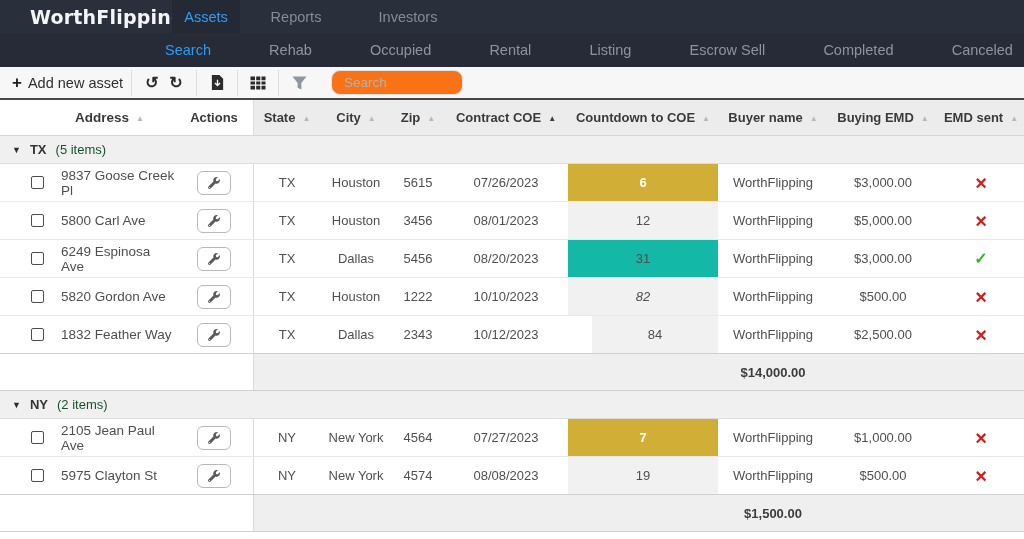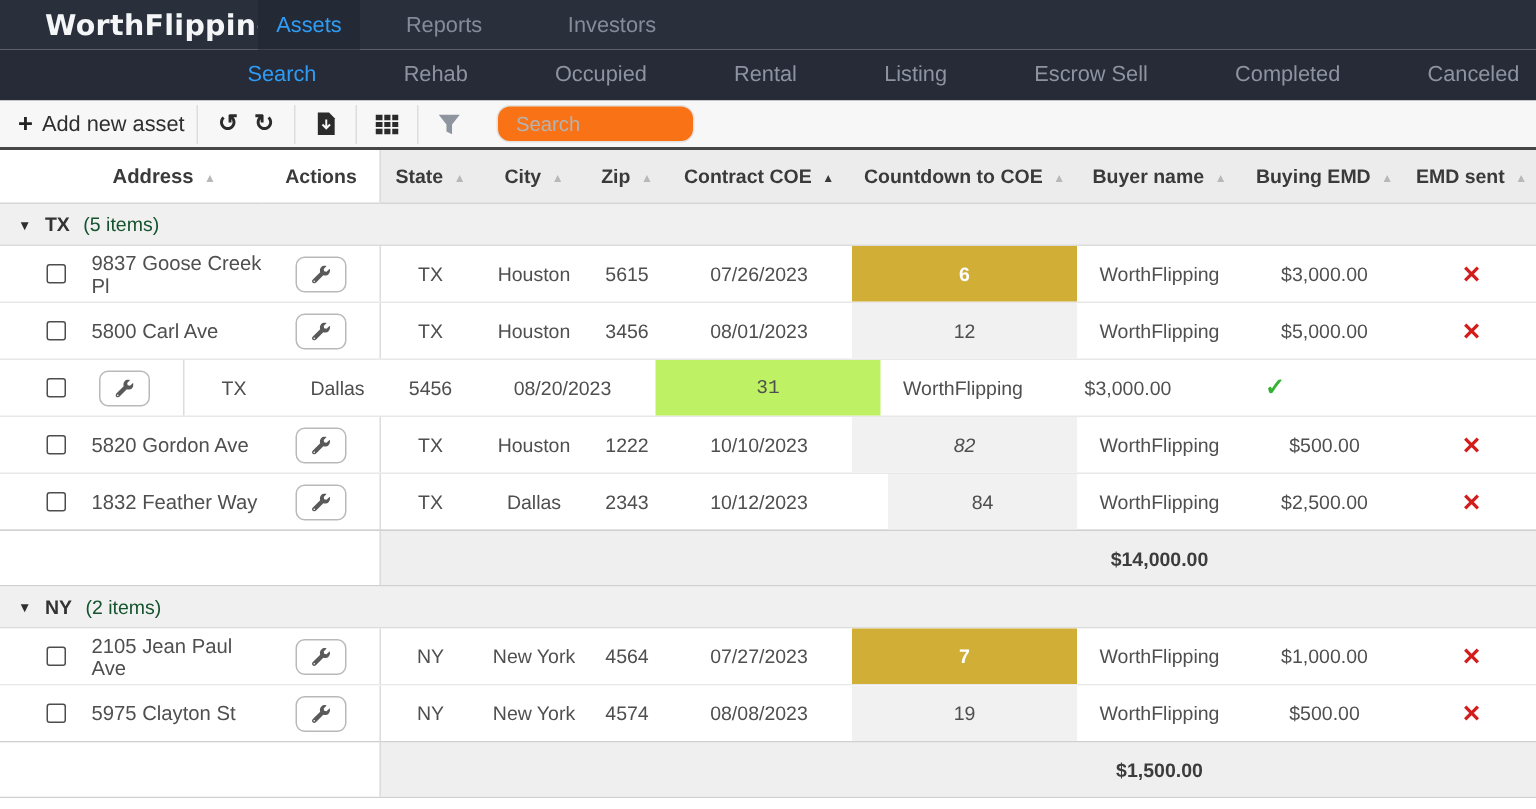--- a/index.html
+++ b/index.html
@@ -259,33 +259,34 @@
     <div class="cell c-emd">$5,000.00</div>
     <div class="cell c-sent">
       <span class="x-mark">×</span>
     </div>
   </div>
 
   <div class="trow data-row">
     <div class="cell c-check">
       <span class="checkbox"></span>
     </div>
+    <div class="cell c-address">6249 Espinosa Ave</div>
     <div class="cell c-actions">
       <button class="wrench-btn">
         <svg width="12" height="12" viewBox="0 0 512 512">
           <path fill="#5a5a5a" d="M507.73 109.1c-2.24-9.03-13.54-12.09-20.12-5.51l-74.36 74.36-67.88-11.31-11.31-67.88 74.36-74.36c6.62-6.62 3.43-17.9-5.66-20.16-47.38-11.74-99.55.91-136.58 37.93-39.64 39.64-50.55 97.1-34.05 147.2L18.74 402.76c-24.99 24.99-24.99 65.51 0 90.5 24.99 24.99 65.51 24.99 90.5 0l213.21-213.21c50.12 16.71 107.47 5.68 147.37-34.22 37.07-37.07 49.7-89.32 37.91-136.73zM64 472c-13.25 0-24-10.75-24-24 0-13.26 10.75-24 24-24s24 10.74 24 24c0 13.25-10.75 24-24 24z"></path>
         </svg>
       </button>
     </div>
     <div class="cell c-state">TX</div>
     <div class="cell c-city">Dallas</div>
     <div class="cell c-zip">5456</div>
     <div class="cell c-coe">08/20/2023</div>
     <div class="cell c-countdown" style="background:none;">
-      <span class="cd" style="background: #bef264; font-family: Liberation Mono, monospace;">31</span>
+      <span class="cd" style="background: #14b8a6;">31</span>
     </div>
     <div class="cell c-buyer">WorthFlipping</div>
     <div class="cell c-emd">$3,000.00</div>
     <div class="cell c-sent">
       <span class="check-mark">✓</span>
     </div>
   </div>
 
   <div class="trow data-row">
     <div class="cell c-check">

